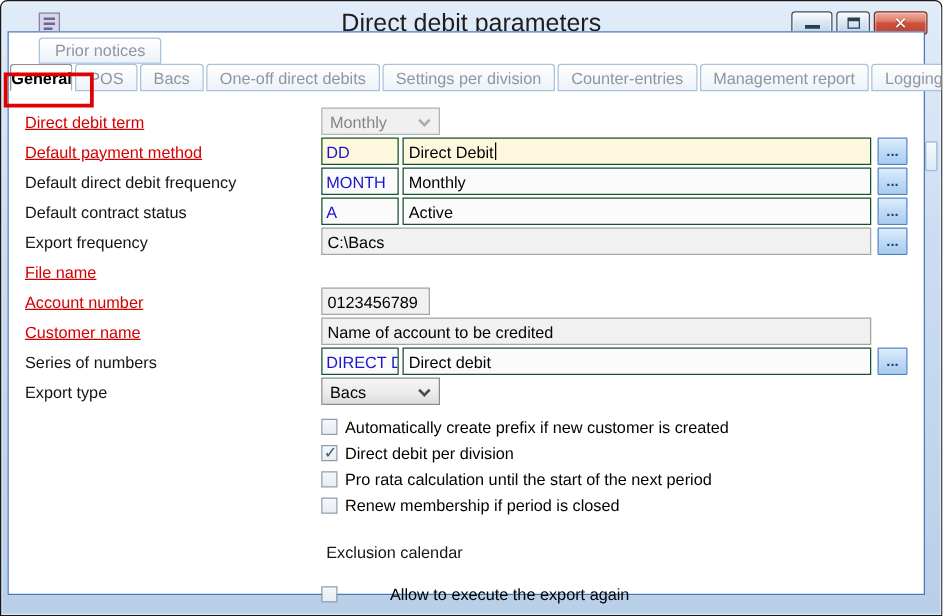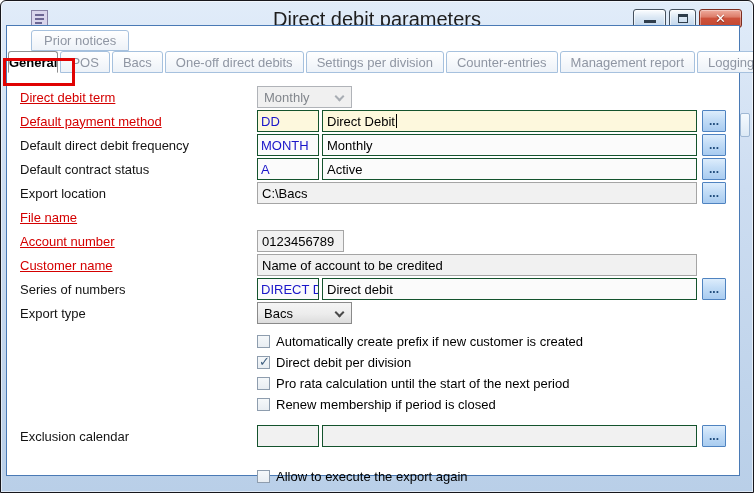--- a/index.html
+++ b/index.html
@@ -90,22 +90,22 @@
   .select.disabled .chev { border-color:#a8adb3; }
 
   .chk-row { display:flex; align-items:center; height:16px; margin:0 0 5px 237px; }
   .chk-row.first { margin-top:9px; }
   .cb { flex:0 0 13px; width:13px; height:13px; border:1px solid #8e9dae;
     background:linear-gradient(#f5f8fa,#e8edf2); margin-right:6px; position:relative; }
   .cb.checked::after { content:"✓"; position:absolute; left:1px; top:-3px;
     font-size:13px; font-weight:bold; color:#3f5f80; }
   .chk-label { color:#000; }
 
-  .frow.exrow { margin-top:12px; height:24px; }
-  .chk-row.last { margin-top:20px; }
+  .frow.exrow { margin-top:22px; height:24px;flex-direction:column; }
+  .chk-row.last { margin-top:9px;gap:36px; }
 </style>
 </head>
 <body>
 
 <div class="window">
 
   <div class="titlebar">
     <span class="win-icon">
         <b></b>
         <b></b>
@@ -172,21 +172,21 @@
       </div>
 
       <div class="frow">
         <span class="flabel">Default contract status</span>
         <div class="fld code">A</div>
         <div class="fld main">Active</div>
         <div class="browse">...</div>
       </div>
 
       <div class="frow">
-        <span class="flabel">Export location</span>
+        <span class="flabel">Export frequency</span>
         <div class="fld full gray">C:\Bacs</div>
         <div class="browse">...</div>
       </div>
 
       <div class="frow">
         <span class="flabel req">File name</span>
       </div>
 
       <div class="frow">
         <span class="flabel req">Account number</span>

